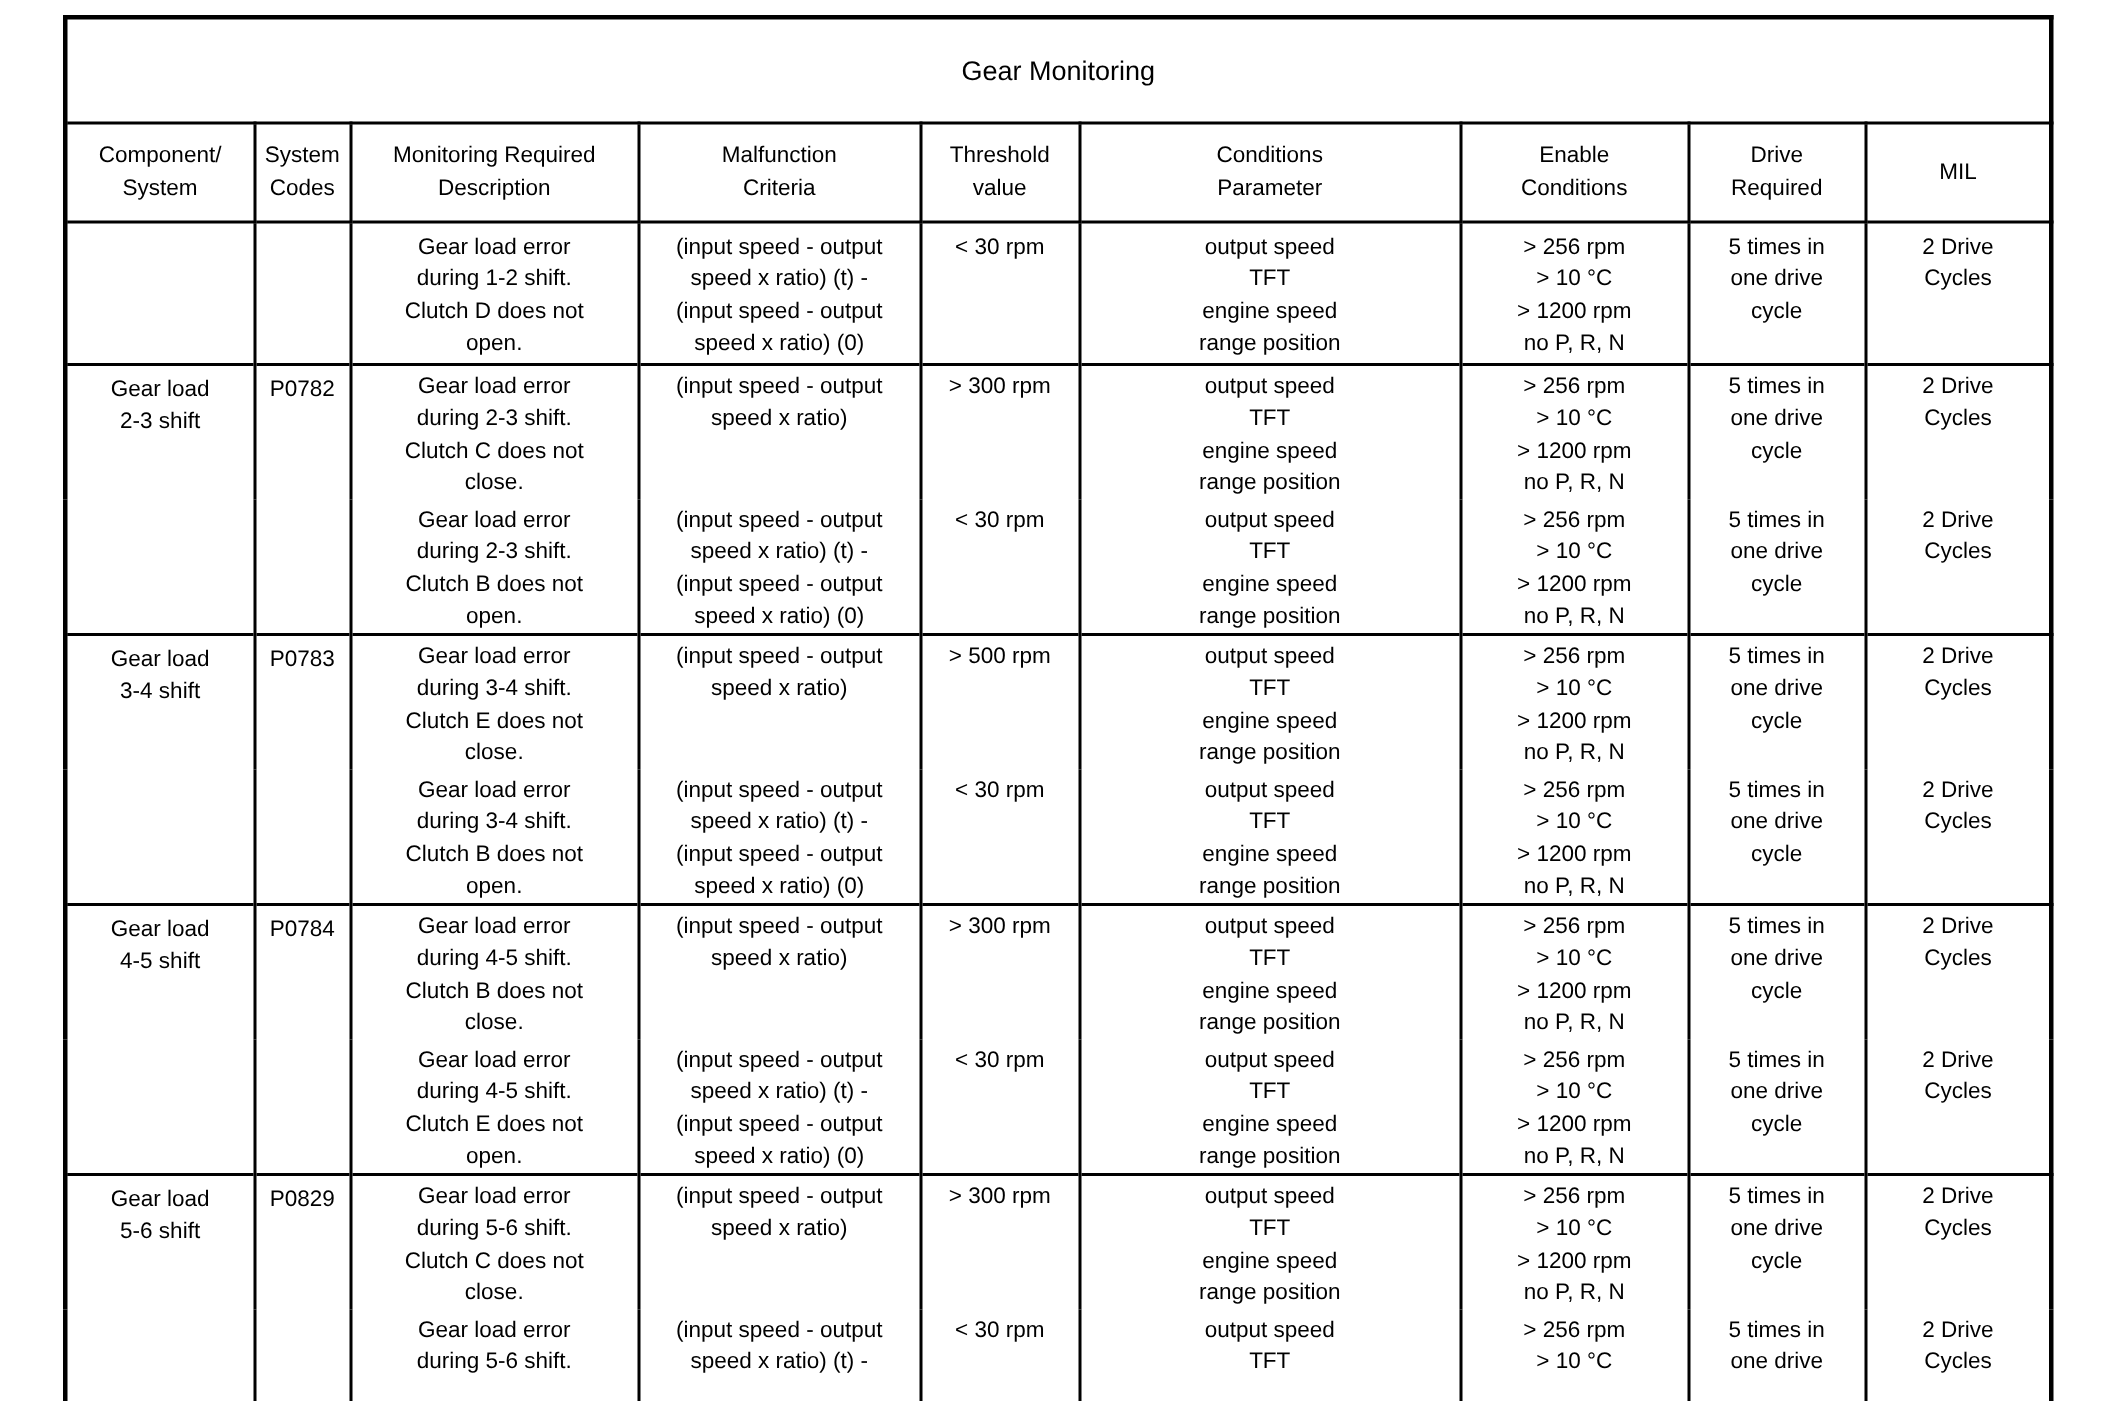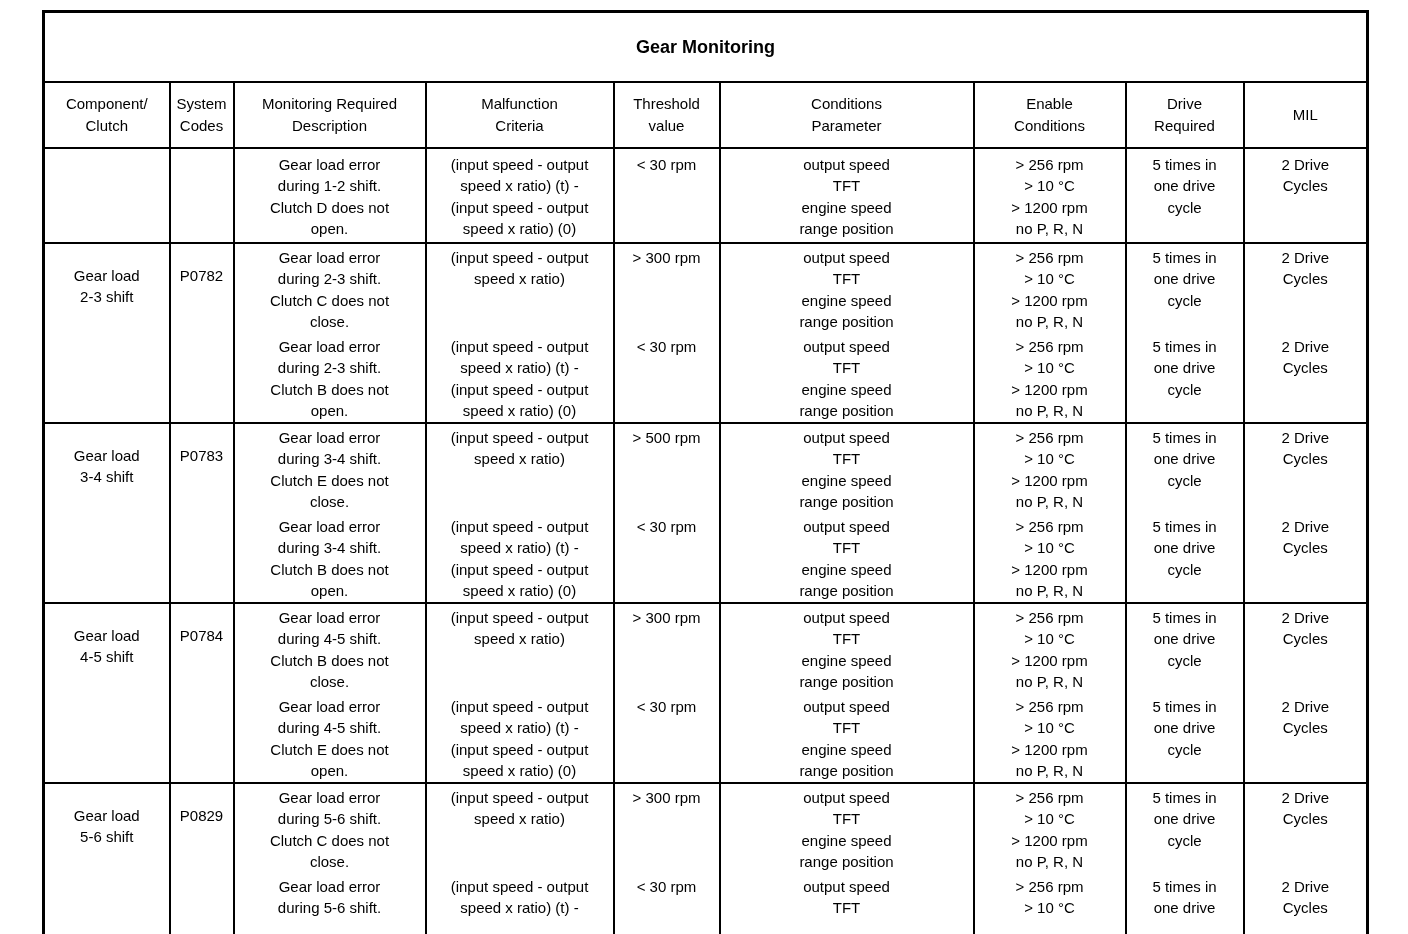--- a/index.html
+++ b/index.html
@@ -26,33 +26,33 @@
     vertical-align: top;
     white-space: pre-line;
     font-weight: normal;
     overflow: hidden;
   }
   tr.title-row td {
     border-bottom: 2px solid #000;
     height: 70px;
     vertical-align: middle;
     font-size: 18px;
-    font-weight: bold;
+    font-weight: normal;
     white-space: normal;
   }
   tr.head th {
     border-bottom: 2px solid #000;
     vertical-align: middle;
     height: 66px;
     padding: 4px 2px;
   }
   tr.group-start td { border-top: 2px solid #000; }
   td.sub { height: 90px; padding-top: 3px; }
   tr.partial td { height: 95px; padding-top: 5px; }
-  td.comp { padding-top: 21px; }
+  td.comp { padding-top: 5px; }
 </style>
 </head>
 <body>
 
 <div class="page">
   <table class="gear">
     <colgroup>
       <col style="width:126px">
         <col style="width:64px">
         <col style="width:192px">
@@ -64,21 +64,21 @@
         <col style="width:124px">
     </colgroup>
 
     <tbody>
         <tr class="title-row">
       <td colspan="9">Gear Monitoring</td>
     </tr>
 
     <tr class="head">
       <th>Component/
-Clutch</th>
+System</th>
       <th>System
 Codes</th>
       <th>Monitoring Required
 Description</th>
       <th>Malfunction
 Criteria</th>
       <th>Threshold
 value</th>
       <th>Conditions
 Parameter</th>

